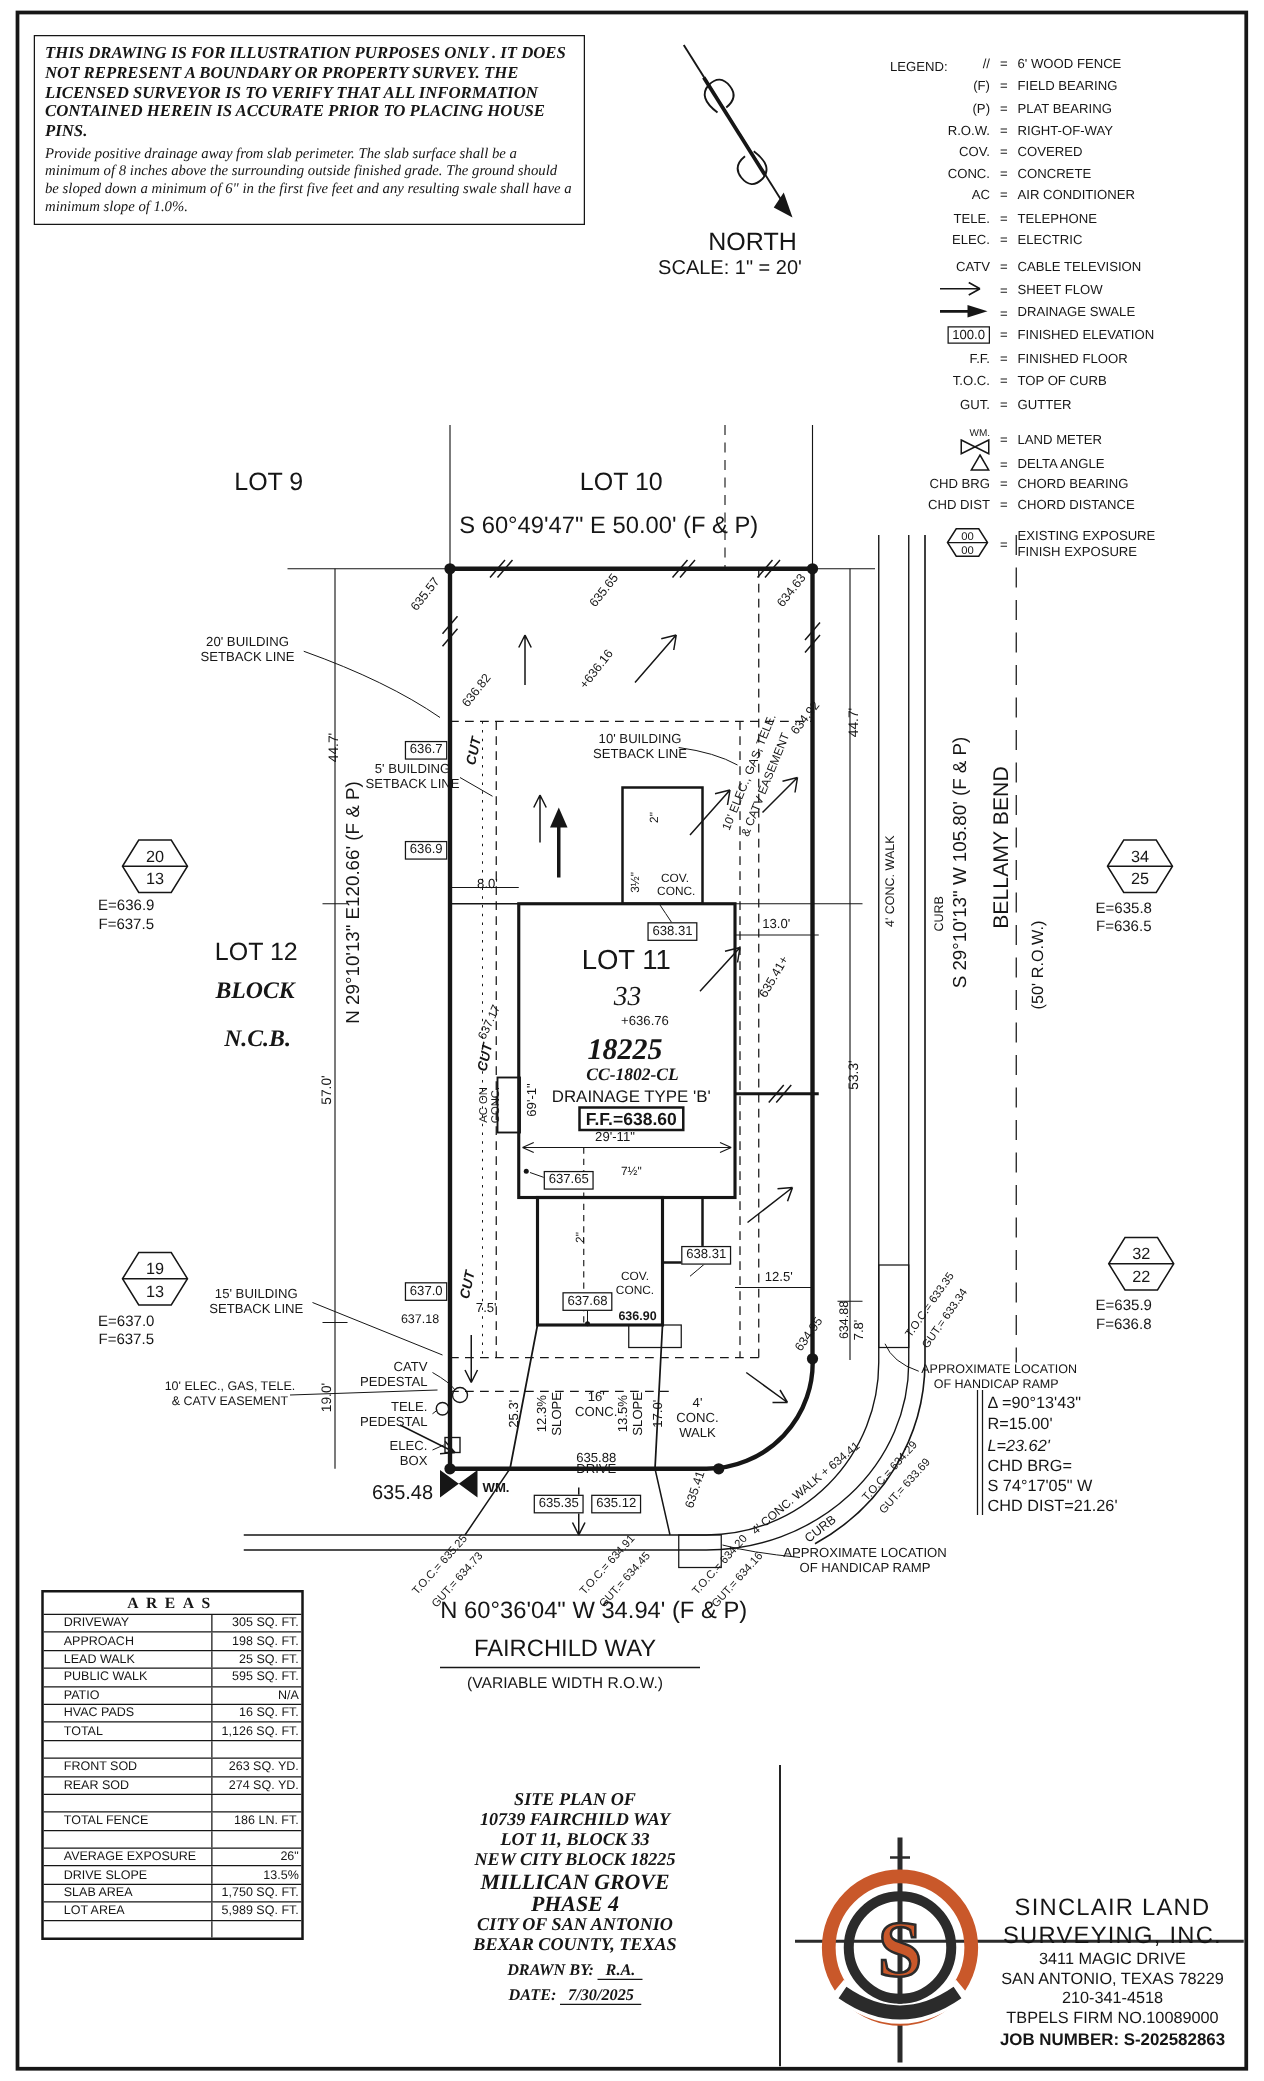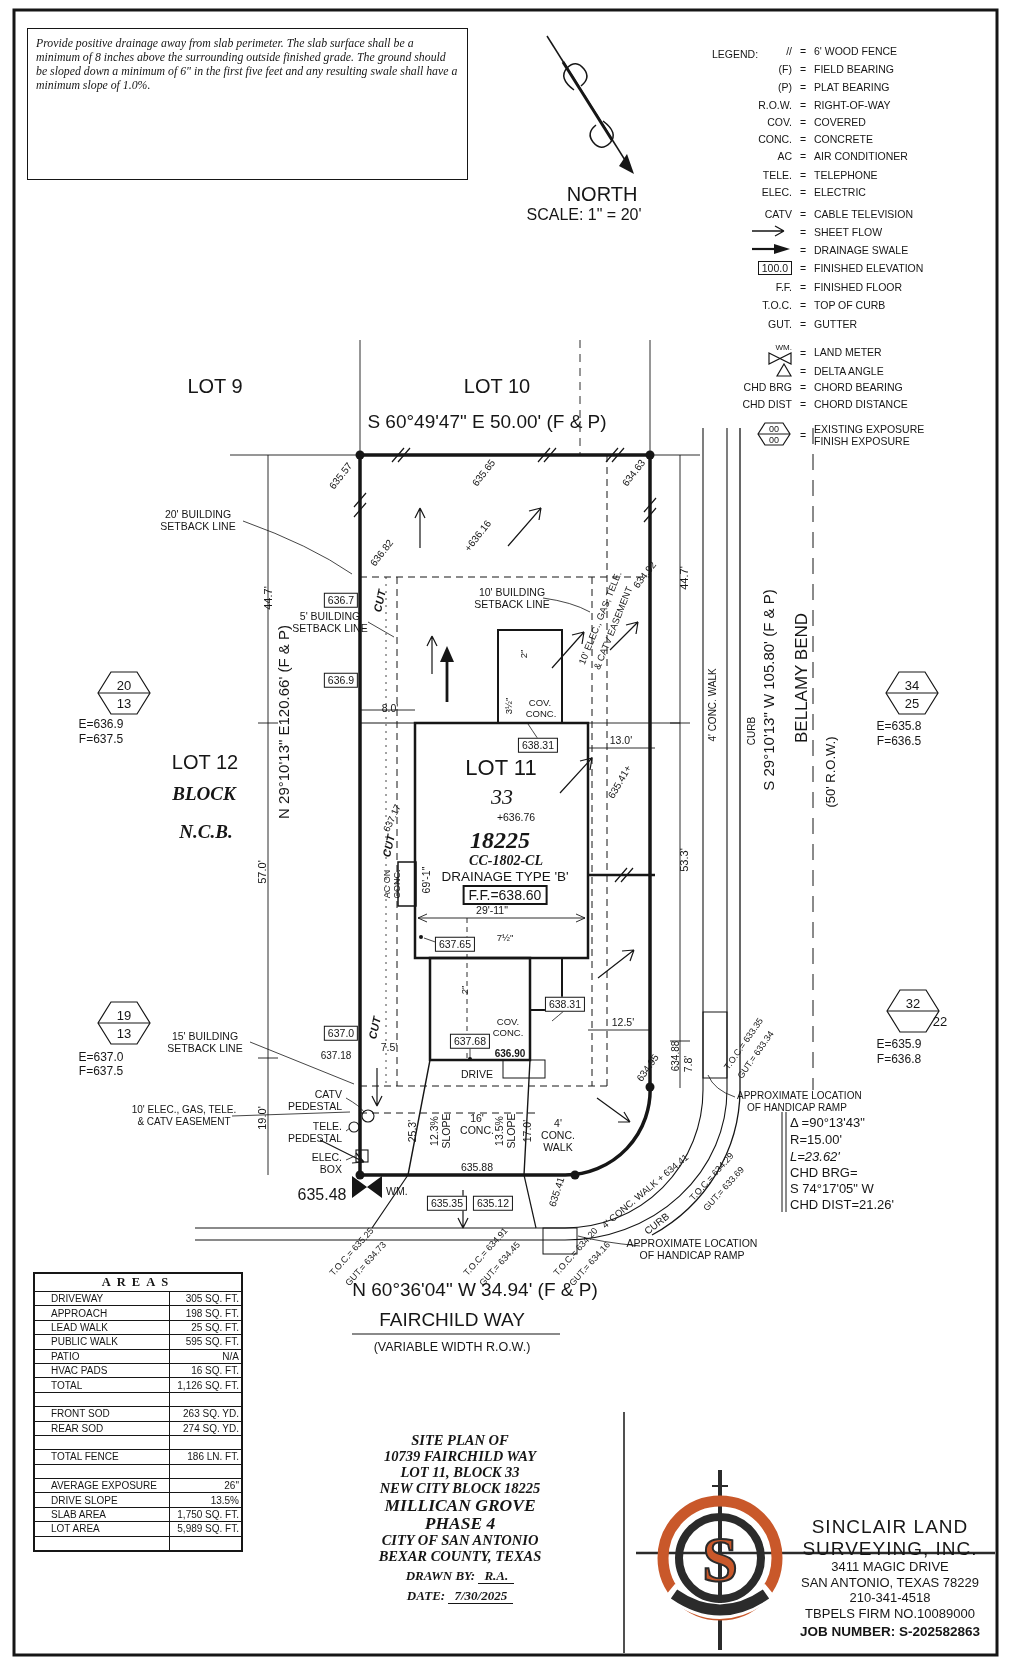--- a/index.html
+++ b/index.html
@@ -4,21 +4,21 @@
 <style>
   html,body{margin:0;padding:0;background:#fff;}
   .sheet{position:relative;width:1011px;height:1665px;background:#fff;color:#161616;
          font-family:"Liberation Sans",sans-serif;overflow:hidden;}
   svg text{font-family:"Liberation Sans",sans-serif;}
   .abs{position:absolute;}
   
   .lbl{position:absolute;white-space:nowrap;font-size:11px;line-height:1;color:#161616;}
   .lbl.box{border:1px solid #161616;padding:1px 3px;background:#fff;}
   .lbl.box2{border:2px solid #161616;padding:1px 4px;background:#fff;}
-  .lbl.b{font-weight:normal;}
+  .lbl.b{font-weight:bold;}
   .lbl.bi{font-weight:bold;font-style:italic;}
   .lbl.si{font-family:"Liberation Serif",serif;font-style:italic;}
   .lbl.sbi{font-family:"Liberation Serif",serif;font-style:italic;font-weight:bold;}
   
   .disclaimer{position:absolute;left:27px;top:28px;width:441px;height:152px;border:1px solid #161616;
               box-sizing:border-box;padding:5px 8px;font-family:"Liberation Serif",serif;font-style:italic;}
   .disclaimer .p1{font-weight:bold;font-size:13.4px;line-height:1.18;}
   .disclaimer .p2{font-size:11.8px;line-height:1.2;margin-top:2px;}
   
   .lrow{position:absolute;left:700px;display:flex;align-items:center;font-size:10.5px;white-space:nowrap;}
@@ -179,20 +179,21 @@
         <line x1="636" y1="1553" x2="995" y2="1553" stroke="#2b2b2b" stroke-width="2.5"></line>
         <circle cx="720" cy="1558" r="57" stroke="#c9582a" stroke-width="11"></circle>
         <path d="M670,1590 Q720,1632 770,1590" stroke="#ffffff" stroke-width="16"></path>
         <path d="M674,1594 Q720,1626 766,1594" stroke="#2b2b2b" stroke-width="11"></path>
         <circle cx="720" cy="1558" r="41" stroke="#2b2b2b" stroke-width="8"></circle>
       </g>
     </g>
   </svg>
 
   <div class="disclaimer">
+    <div class="p1">THIS DRAWING IS FOR ILLUSTRATION PURPOSES ONLY . IT DOES NOT REPRESENT A BOUNDARY OR PROPERTY SURVEY. THE LICENSED SURVEYOR IS TO VERIFY THAT ALL INFORMATION CONTAINED HEREIN IS ACCURATE PRIOR TO PLACING HOUSE PINS.</div>
     <div class="p2">Provide positive drainage away from slab perimeter. The slab surface shall be a minimum of 8 inches above the surrounding outside finished grade. The ground should be sloped down a minimum of 6" in the first five feet and any resulting swale shall have a minimum slope of 1.0%.</div>
   </div>
 
   <div class="ltitle">LEGEND:</div>
   <div id="legend">
       <div class="lrow" style="top: 45px;">
         <span class="lsym">//</span>
         <span class="leq">=</span>
         <span class="ldesc">6' WOOD FENCE</span>
       </div>
@@ -390,21 +391,21 @@
       <div class="lbl" style="left: 508px; top: 1022px; font-size: 9.5px; transform: translate(-50%, -50%) rotate(0deg);">COV.</div>
       <div class="lbl" style="left: 508px; top: 1033px; font-size: 9.5px; transform: translate(-50%, -50%) rotate(0deg);">CONC.</div>
       <div class="lbl box" style="left: 470px; top: 1041px; font-size: 10.5px; transform: translate(-50%, -50%) rotate(0deg);">637.68</div>
       <div class="lbl" style="left: 510px; top: 1054px; font-size: 10px; transform: translate(-50%, -50%) rotate(0deg); font-weight: bold;">636.90</div>
       <div class="lbl" style="left: 623px; top: 1022px; font-size: 10.5px; transform: translate(-50%, -50%) rotate(0deg);">12.5'</div>
       <div class="lbl" style="left: 688px; top: 1064px; font-size: 10.5px; transform: translate(-50%, -50%) rotate(-90deg);">7.8'</div>
       <div class="lbl" style="left: 648px; top: 1068px; font-size: 10px; transform: translate(-50%, -50%) rotate(-55deg);">634.95</div>
       <div class="lbl" style="left: 676px; top: 1056px; font-size: 10px; transform: translate(-50%, -50%) rotate(-90deg);">634.88</div>
       <div class="lbl" style="left: 620px; top: 782px; font-size: 10px; transform: translate(-50%, -50%) rotate(-60deg);">635.41+</div>
       <div class="lbl" style="left: 913px; top: 1003px; font-size: 13px; transform: translate(-50%, -50%) rotate(0deg);">32</div>
-      <div class="lbl" style="left: 913px; top: 1021px; font-size: 13px; transform: translate(-50%, -50%) rotate(0deg); margin-left: 27px;">22</div>
+      <div class="lbl" style="left: 913px; top: 1021px; font-size: 13px; transform: translate(-50%, -50%) rotate(0deg);">22</div>
       <div class="lbl" style="left: 899px; top: 1044px; font-size: 12px; transform: translate(-50%, -50%) rotate(0deg);">E=635.9</div>
       <div class="lbl" style="left: 899px; top: 1059px; font-size: 12px; transform: translate(-50%, -50%) rotate(0deg);">F=636.8</div>
       <div class="lbl" style="left: 744px; top: 1044px; font-size: 9px; transform: translate(-50%, -50%) rotate(-55deg);">T.O.C.= 633.35</div>
       <div class="lbl" style="left: 756px; top: 1055px; font-size: 9px; transform: translate(-50%, -50%) rotate(-55deg);">GUT.= 633.34</div>
       <div class="lbl" style="left: 737px; top: 1096px; font-size: 10px; transform: translate(0px, -50%) rotate(0deg);">APPROXIMATE LOCATION</div>
       <div class="lbl" style="left: 747px; top: 1108px; font-size: 10px; transform: translate(0px, -50%) rotate(0deg);">OF HANDICAP RAMP</div>
       <div class="lbl" style="left: 790px; top: 1122px; font-size: 13px; transform: translate(0px, -50%) rotate(0deg);">Δ =90°13'43"</div>
       <div class="lbl" style="left: 790px; top: 1139px; font-size: 13px; transform: translate(0px, -50%) rotate(0deg);">R=15.00'</div>
       <div class="lbl" style="left: 790px; top: 1156px; font-size: 13px; transform: translate(0px, -50%) rotate(0deg); font-style: italic;">L=23.62'</div>
       <div class="lbl" style="left: 790px; top: 1172px; font-size: 13px; transform: translate(0px, -50%) rotate(0deg);">CHD BRG=</div>
@@ -429,21 +430,21 @@
       <div class="lbl b" style="left: 386px; top: 1191px; font-size: 10.5px; transform: translate(0px, -50%) rotate(0deg);">WM.</div>
       <div class="lbl" style="left: 477px; top: 1167px; font-size: 10.5px; transform: translate(-50%, -50%) rotate(0deg);">635.88</div>
       <div class="lbl box" style="left: 447px; top: 1203px; font-size: 10.5px; transform: translate(-50%, -50%) rotate(0deg);">635.35</div>
       <div class="lbl box" style="left: 493px; top: 1203px; font-size: 10.5px; transform: translate(-50%, -50%) rotate(0deg);">635.12</div>
       <div class="lbl" style="left: 557px; top: 1192px; font-size: 10px; transform: translate(-50%, -50%) rotate(-72deg);">635.41</div>
       <div class="lbl" style="left: 412px; top: 1131px; font-size: 10.5px; transform: translate(-50%, -50%) rotate(-90deg);">25.3'</div>
       <div class="lbl" style="left: 434px; top: 1131px; font-size: 10.5px; transform: translate(-50%, -50%) rotate(-90deg);">12.3%</div>
       <div class="lbl" style="left: 446px; top: 1131px; font-size: 10.5px; transform: translate(-50%, -50%) rotate(-90deg);">SLOPE</div>
       <div class="lbl" style="left: 477px; top: 1118px; font-size: 10.5px; transform: translate(-50%, -50%) rotate(0deg);">16'</div>
       <div class="lbl" style="left: 477px; top: 1130px; font-size: 10.5px; transform: translate(-50%, -50%) rotate(0deg);">CONC.</div>
-      <div class="lbl" style="left: 477px; top: 1074px; font-size: 10.5px; transform: translate(-50%, -50%) rotate(0deg);">DRIVE</div>
+      <div class="lbl" style="left: 477px; top: 1176px; font-size: 10.5px; transform: translate(-50%, -50%) rotate(0deg);">DRIVE</div>
       <div class="lbl" style="left: 499px; top: 1131px; font-size: 10.5px; transform: translate(-50%, -50%) rotate(-90deg);">13.5%</div>
       <div class="lbl" style="left: 511px; top: 1131px; font-size: 10.5px; transform: translate(-50%, -50%) rotate(-90deg);">SLOPE</div>
       <div class="lbl" style="left: 527px; top: 1131px; font-size: 10.5px; transform: translate(-50%, -50%) rotate(-90deg);">17.0'</div>
       <div class="lbl" style="left: 558px; top: 1123px; font-size: 10.5px; transform: translate(-50%, -50%) rotate(0deg);">4'</div>
       <div class="lbl" style="left: 558px; top: 1135px; font-size: 10.5px; transform: translate(-50%, -50%) rotate(0deg);">CONC.</div>
       <div class="lbl" style="left: 558px; top: 1147px; font-size: 10.5px; transform: translate(-50%, -50%) rotate(0deg);">WALK</div>
       <div class="lbl" style="left: 645px; top: 1191px; font-size: 9.5px; transform: translate(-50%, -50%) rotate(-40deg);">4' CONC. WALK + 634.41</div>
       <div class="lbl" style="left: 657px; top: 1224px; font-size: 10px; transform: translate(-50%, -50%) rotate(-38deg);">CURB</div>
       <div class="lbl" style="left: 712px; top: 1177px; font-size: 9px; transform: translate(-50%, -50%) rotate(-48deg);">T.O.C.= 634.29</div>
       <div class="lbl" style="left: 724px; top: 1189px; font-size: 9px; transform: translate(-50%, -50%) rotate(-48deg);">GUT.= 633.69</div>

